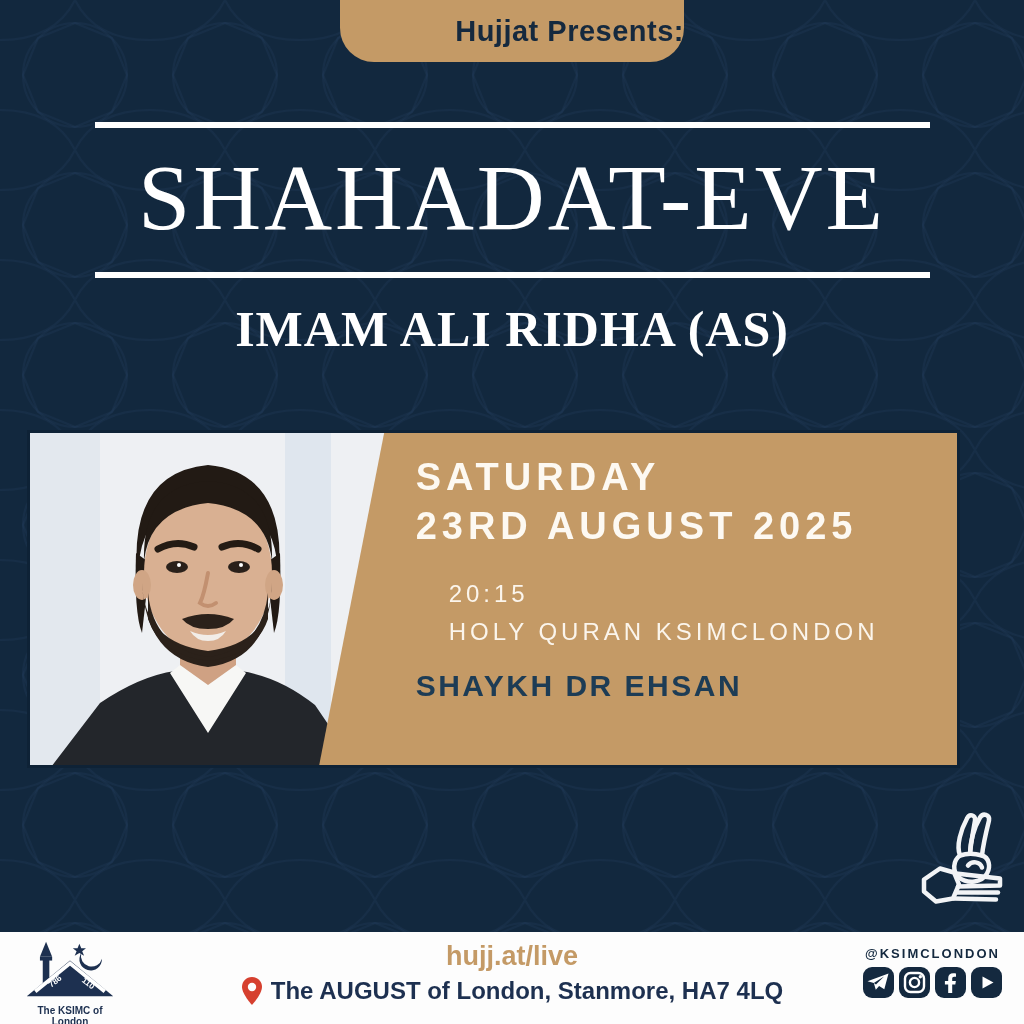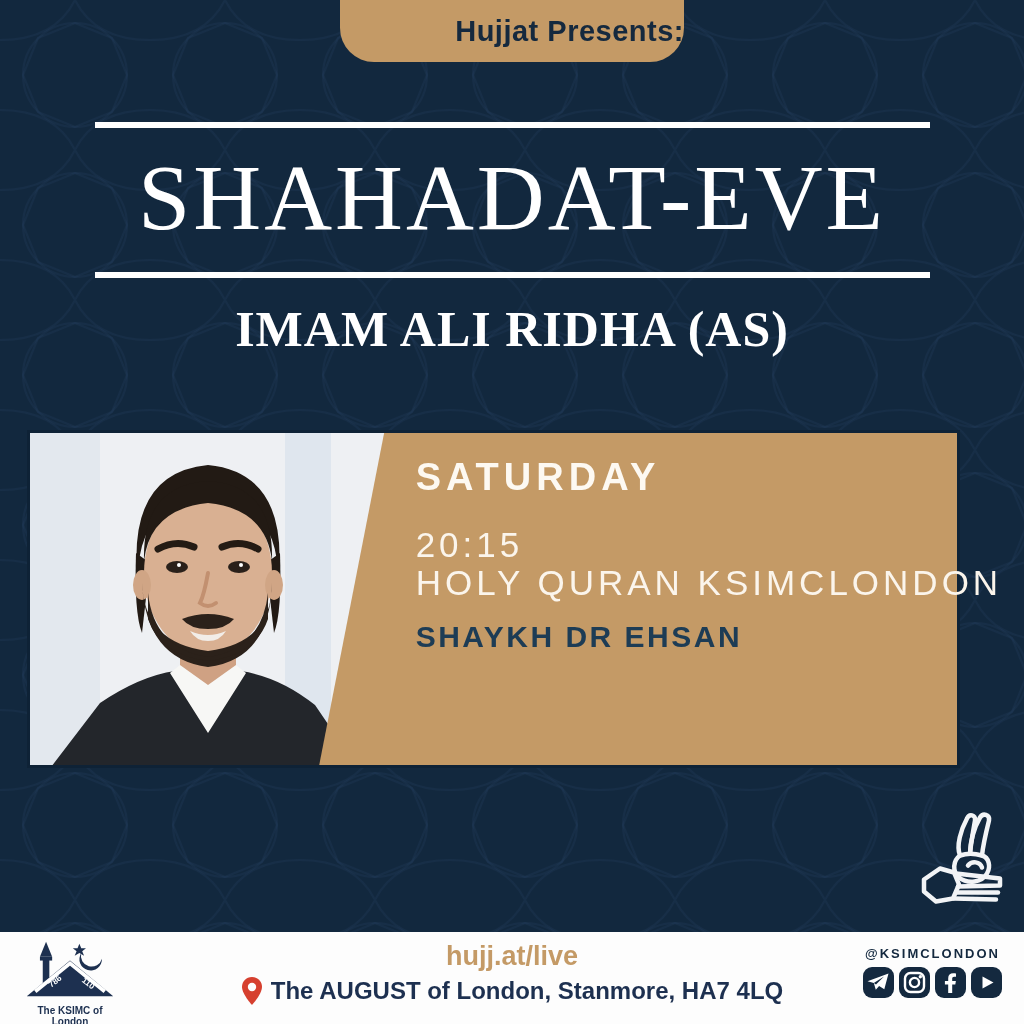--- a/index.html
+++ b/index.html
@@ -39,21 +39,21 @@
   .panel{
     position:absolute;inset:0;background:#c49a66;
     clip-path:polygon(38.2% 0, 100% 0, 100% 100%, 31.2% 100%);
   }
   .panel-text{
     position:absolute;left:41.6%;top:0;bottom:0;right:20px;
     display:flex;flex-direction:column;justify-content:flex-start;
     padding-top:20px;
   }
   .ev-big{color:#fdf9f2;font-weight:700;font-size:38px;letter-spacing:5px;line-height:49px;white-space:nowrap;}
-  .ev-small{color:#fbf5ec;font-weight:400;font-size:35px;letter-spacing:4px;line-height:38px;white-space:nowrap;}
+  .ev-small{color:#fbf5ec;font-weight:400;font-size:24px;letter-spacing:4px;line-height:38px;white-space:nowrap;margin-left:33px;}
   .ev-gap1{height:24px;}
   .ev-gap2{height:18px;}
   .ev-speaker{color:#1d3c55;font-weight:700;font-size:30px;letter-spacing:2.5px;white-space:nowrap;}
   
   .hand-icon{position:absolute;left:912px;top:804px;width:100px;height:118px;}
   
   .footer{
     position:absolute;left:0;top:932px;width:1024px;height:92px;background:#fdfdfd;
   }
   .logo{position:absolute;left:18px;top:6px;width:104px;text-align:center;}
@@ -133,20 +133,21 @@
         <path d="M118 160 Q124 216 178 224 Q232 216 238 160 L238 186 Q226 222 178 228 Q130 222 118 186 Z" fill="#2b211a"></path>
 
         <path d="M152 186 Q178 176 204 186 Q196 196 178 196 Q160 196 152 186 Z" fill="#2b211a"></path>
         <path d="M160 198 Q178 206 196 198 Q190 208 178 208 Q166 208 160 198 Z" fill="#f2ede8"></path>
       </svg>
     </div>
 
     <div class="panel"></div>
     <div class="panel-text">
       <div class="ev-big">SATURDAY</div>
+      <div class="ev-big">23RD AUGUST 2025</div>
       <div class="ev-gap1"></div>
       <div class="ev-small">20:15</div>
       <div class="ev-small">HOLY QURAN KSIMCLONDON</div>
       <div class="ev-gap2"></div>
       <div class="ev-speaker">SHAYKH DR EHSAN</div>
     </div>
   </div>
 
   <svg class="hand-icon" viewBox="0 0 100 115">
     <g fill="none" stroke="#f2f4f6" stroke-width="4.5" stroke-linejoin="round" stroke-linecap="round">

